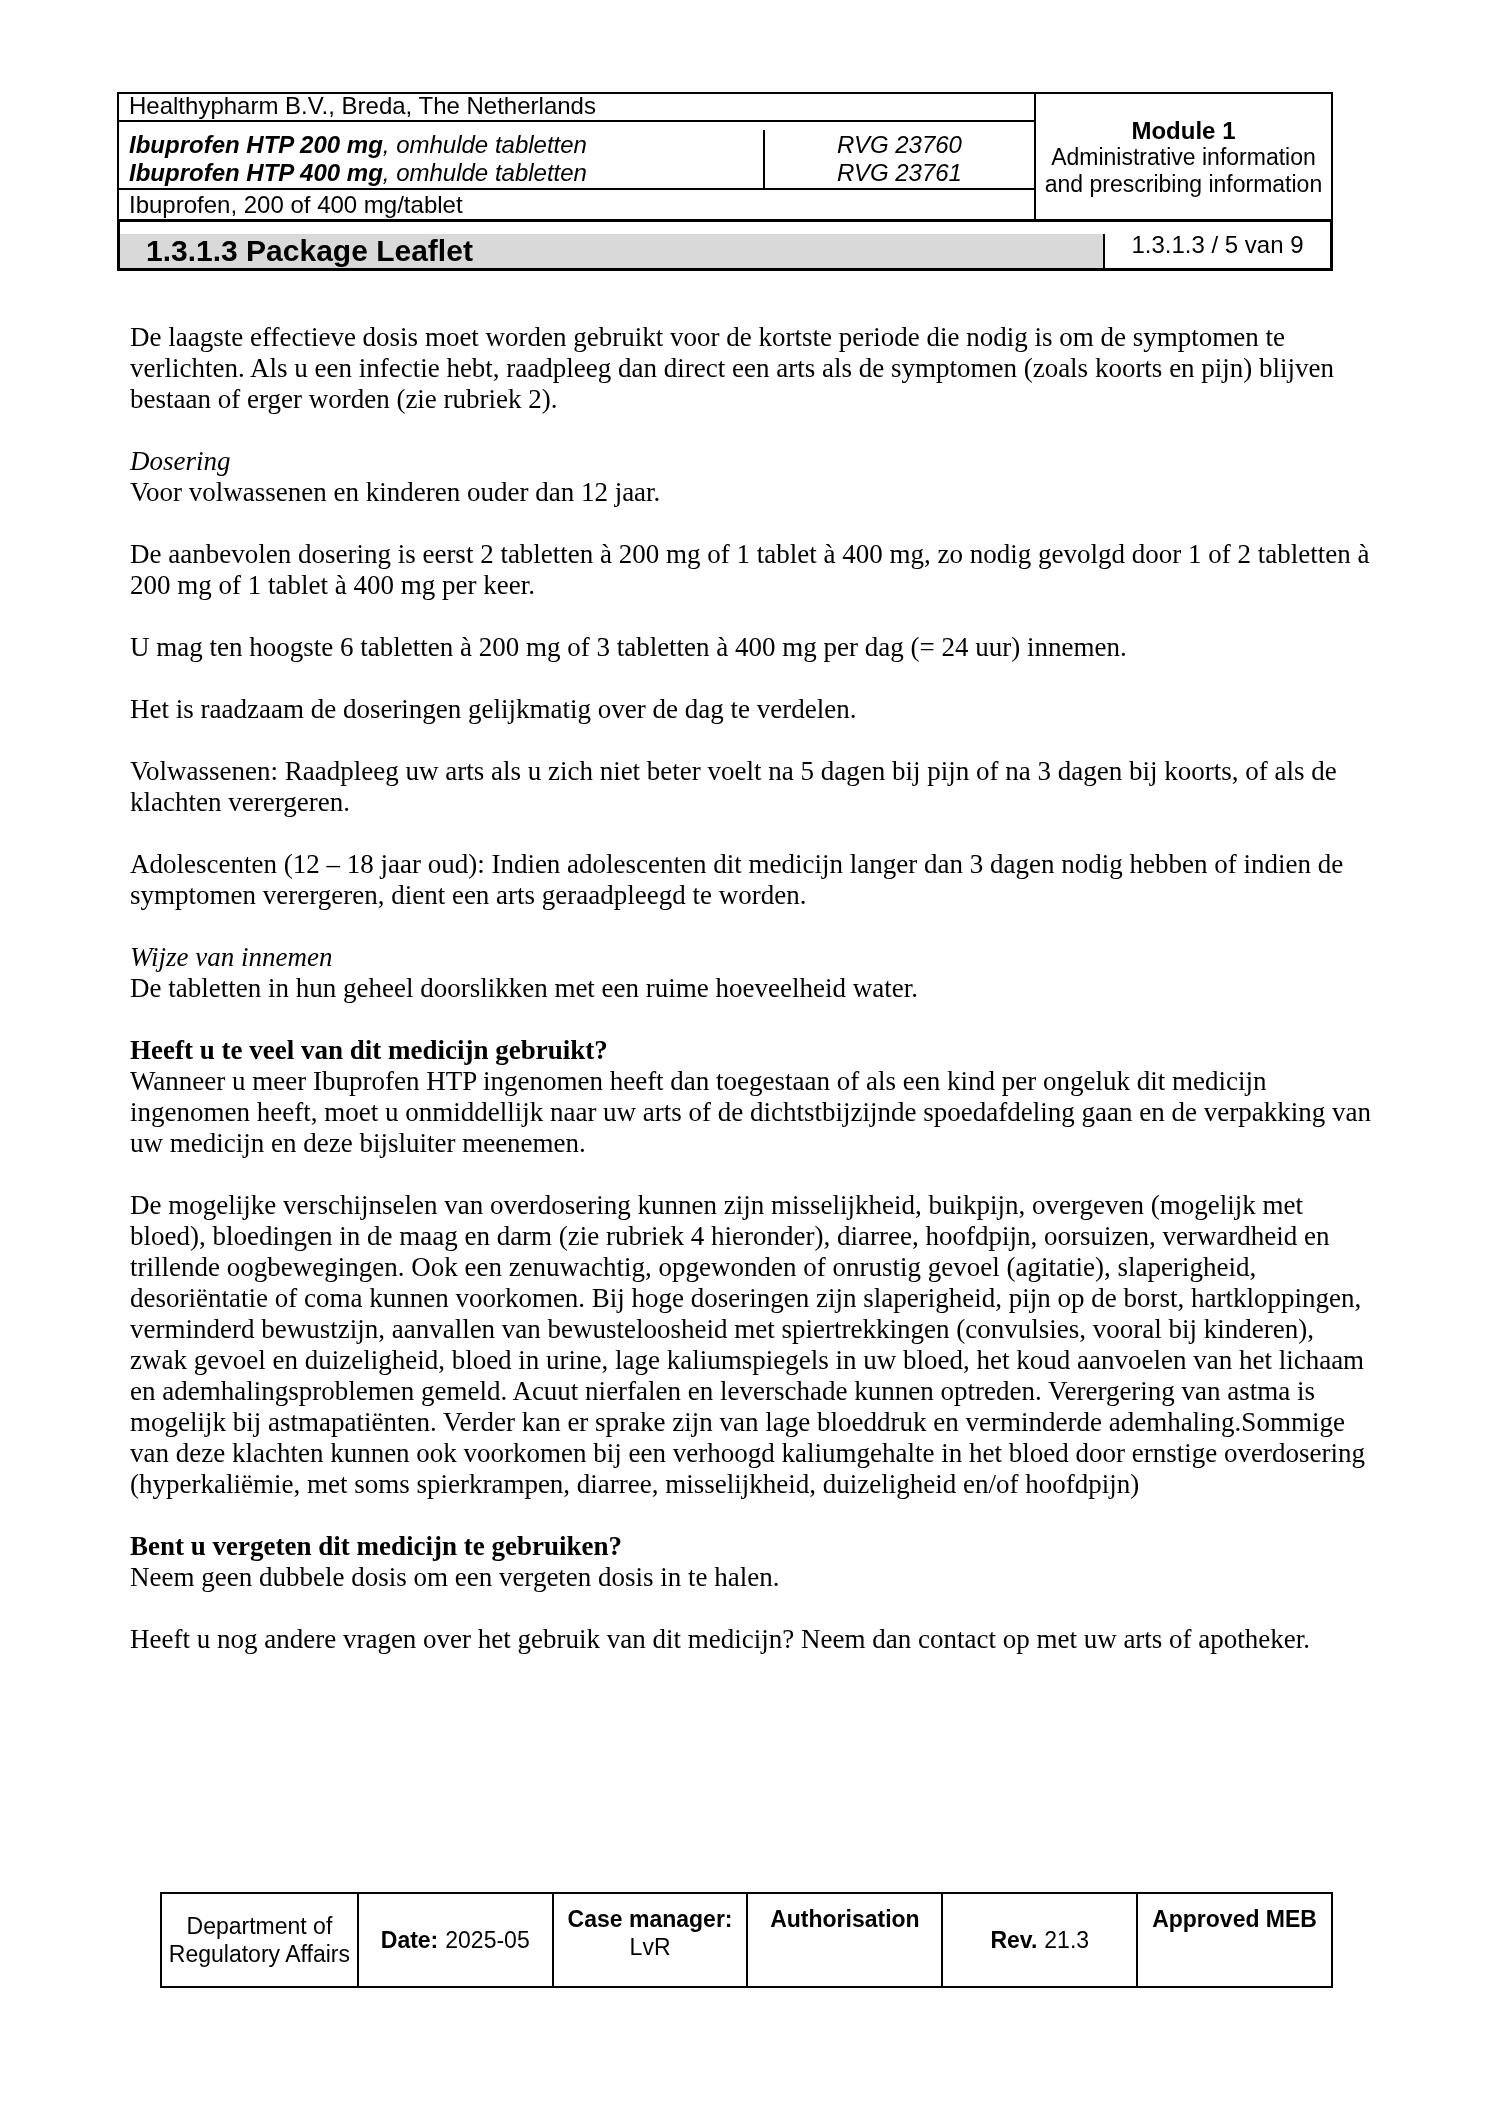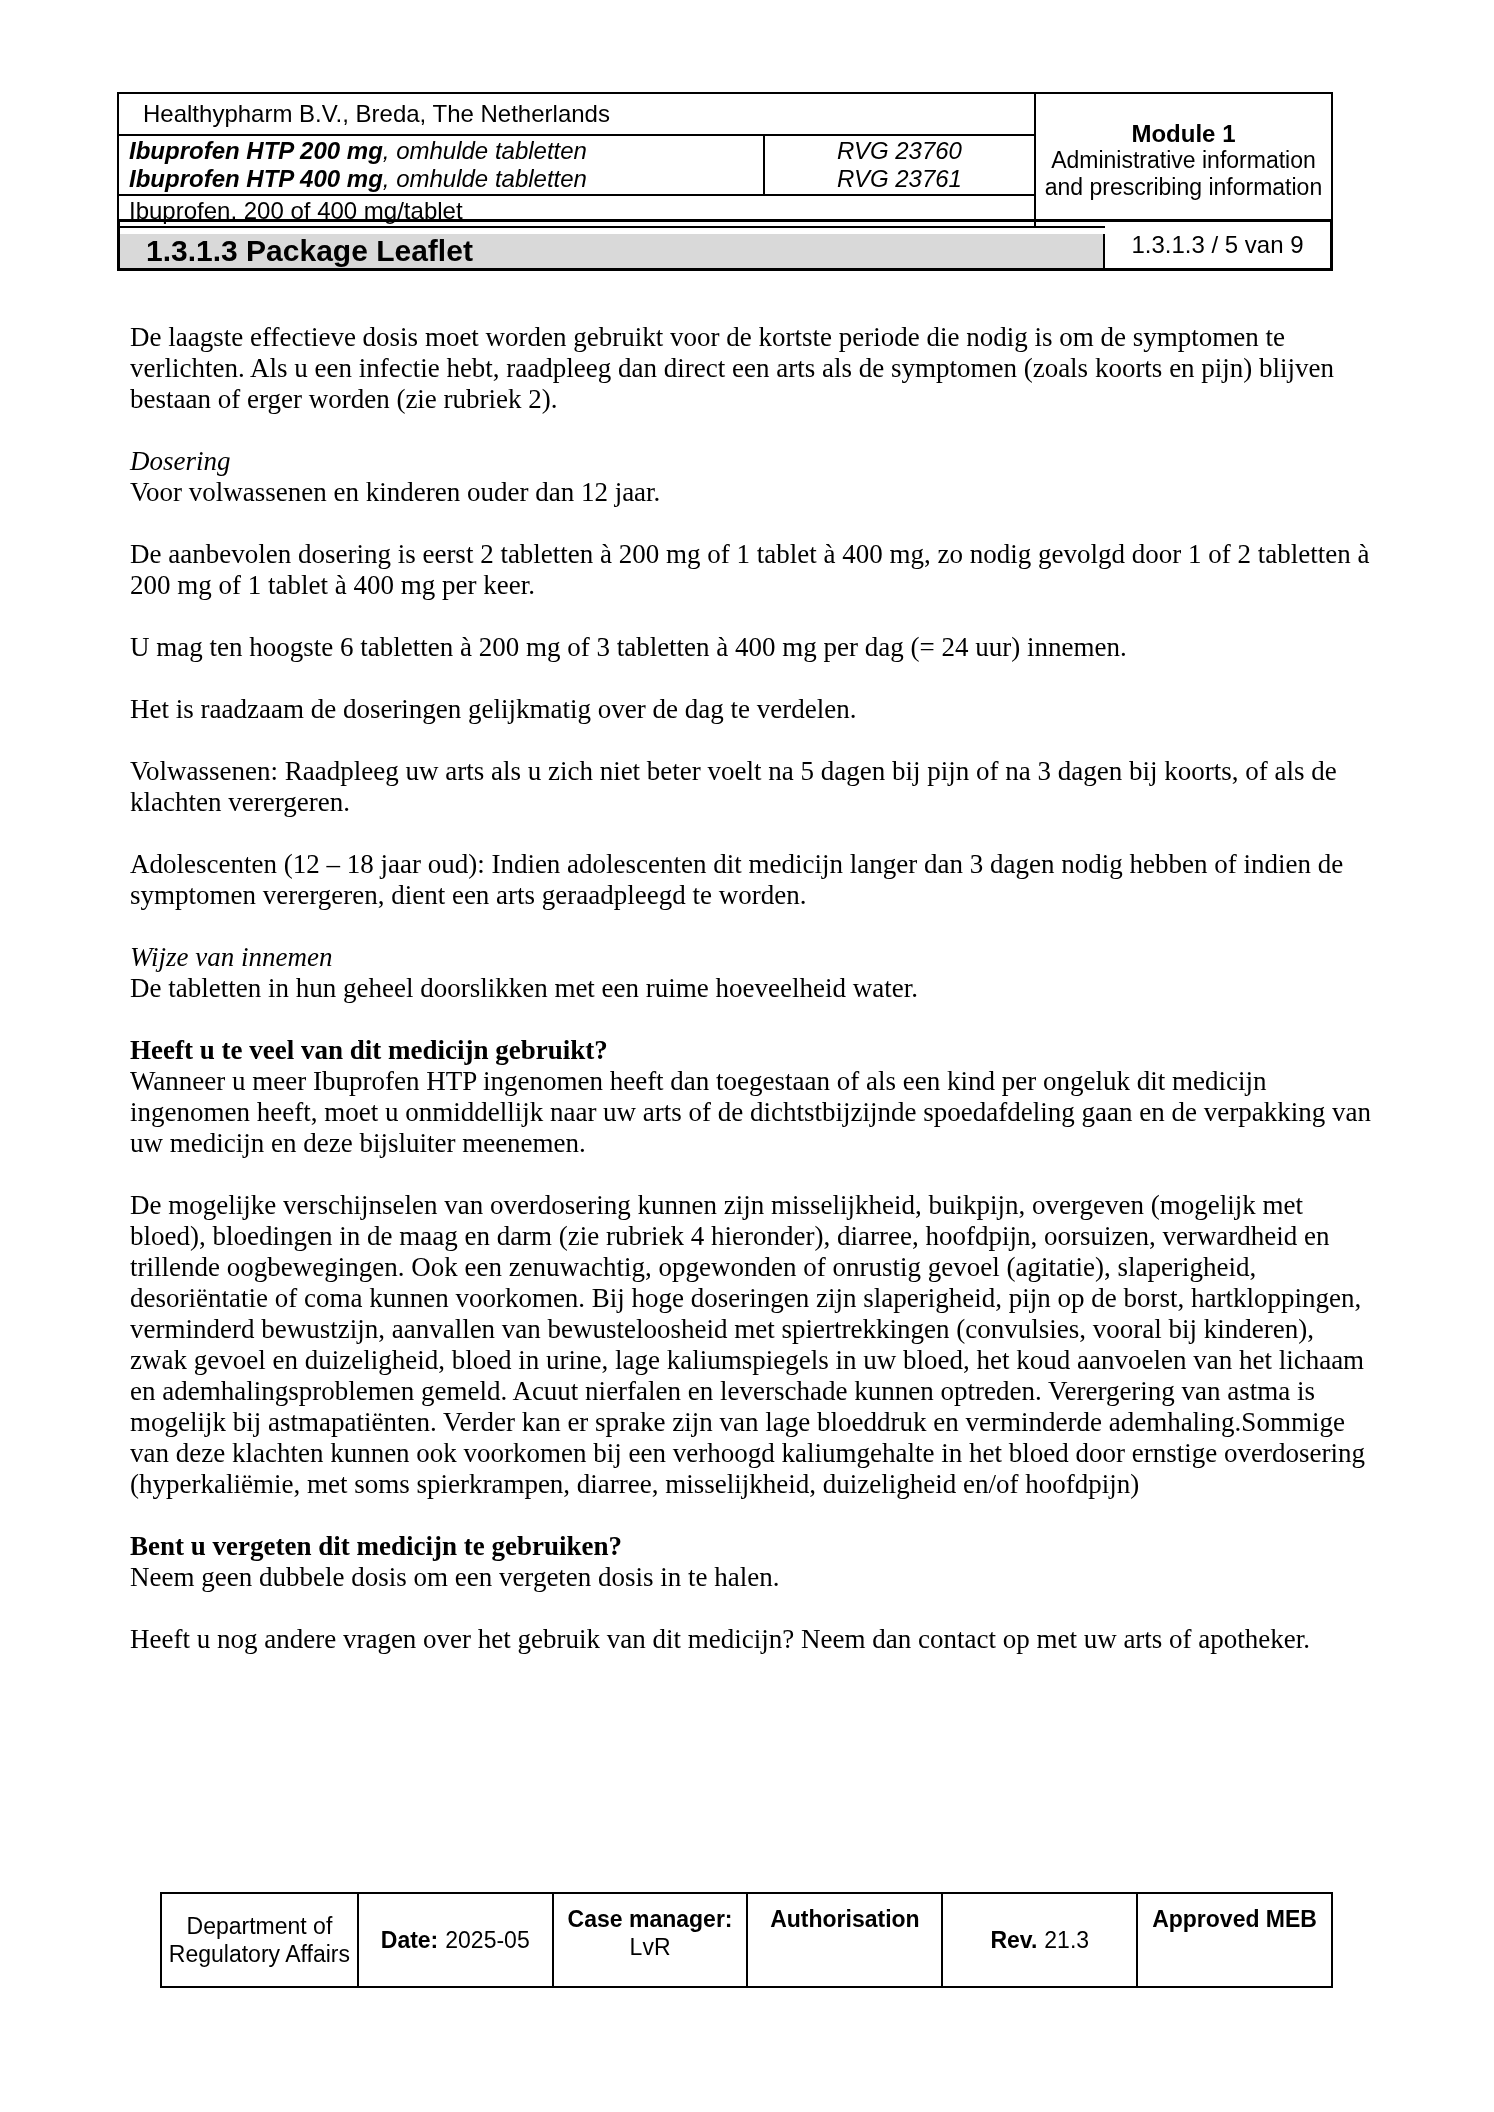--- a/index.html
+++ b/index.html
@@ -11,26 +11,27 @@
   }
 
   
   .htable {
     position:absolute; left:117px; top:92px; width:1216px;
     border:2px solid #000; box-sizing:border-box;
     display:flex; font-size:24px;
   }
   .htable .left-part { width:918px; display:flex; flex-direction:column; }
   .row-company {
-    height:42px; border-bottom:2px solid #000; box-sizing:border-box;
-    display:flex; align-items:center; padding-left:24px;
+    height:28px; border-bottom:2px solid #000; box-sizing:border-box;
+    display:flex; align-items:flex-end; padding-left:10px;
   }
   .row-products {
     height:60px; border-bottom:2px solid #000; box-sizing:border-box;
     display:flex;
+    margin-top:8px;
   }
   .cell-names {
     width:646px; border-right:2px solid #000; box-sizing:border-box;
     padding-left:10px; display:flex; flex-direction:column; justify-content:center;
   }
   .cell-names .pline { line-height:28px; font-style:italic; }
   .cell-names .pname { font-weight:bold; }
   .cell-rvg {
     flex:1; display:flex; flex-direction:column; justify-content:center;
     align-items:center; font-style:italic;

